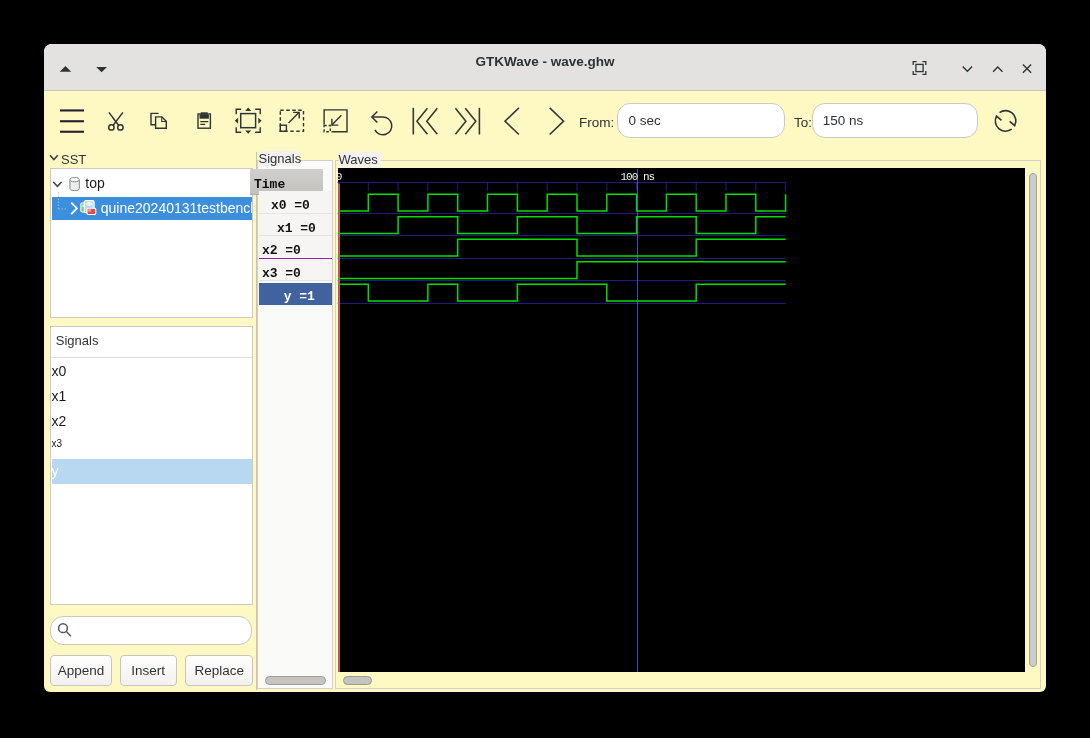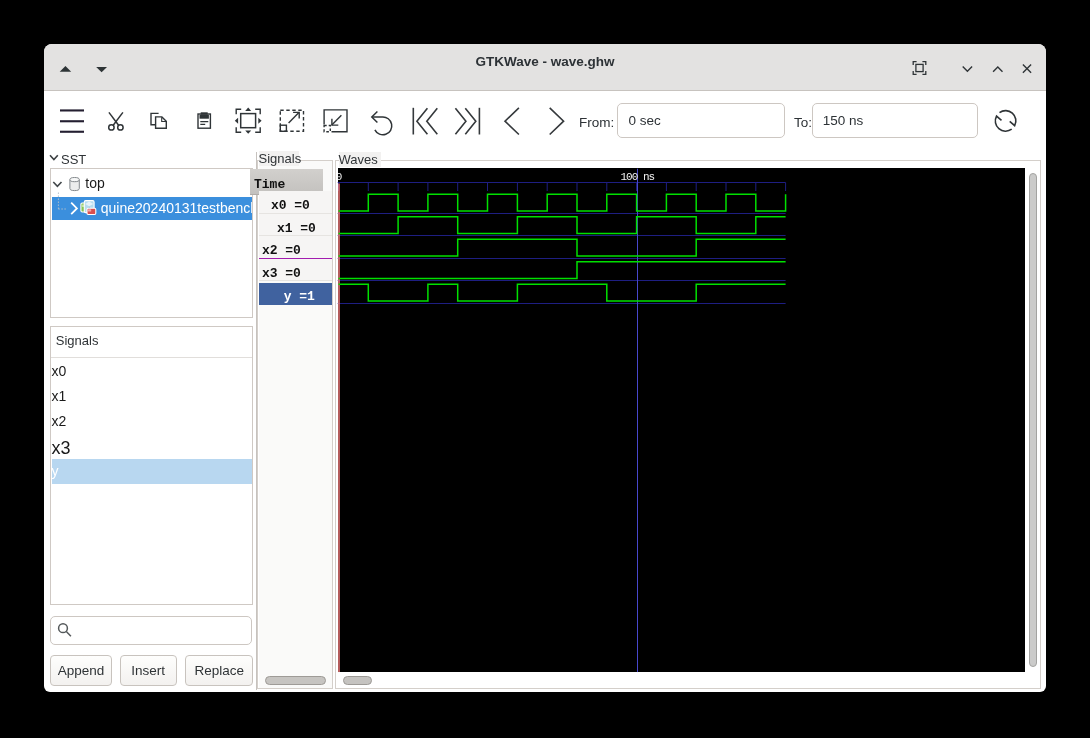--- a/index.html
+++ b/index.html
@@ -1,22 +1,22 @@
 <!DOCTYPE html>
 <html><head><meta charset="utf-8"><style>
 * { margin:0; padding:0; box-sizing:border-box; }
 html,body { width:1090px; height:738px; background:#000; font-family:"Liberation Sans", sans-serif; overflow:hidden; }
 .abs { position:absolute; }
-#win { position:absolute; left:44px; top:44px; width:1002px; height:648px; background:#ffffff; border-radius:8px 8px 6px 6px; overflow:hidden; }
+#win { position:absolute; left:44px; top:44px; width:1002px; height:648px; background:#fef9c3; border-radius:8px 8px 6px 6px; overflow:hidden; }
 #titlebar { position:absolute; left:0; top:0; width:1002px; height:47px; background:#e3e2e1; border-bottom:1px solid #c7c3bf; }
 .ttl { position:absolute; left:0; width:1002px; text-align:center; color:#2d3236; }
 #panel-sep { position:absolute; left:211.5px; top:108px; width:1px; height:538px; background:#c6c2be; }
 .whitebox { position:absolute; background:#fff; border:1px solid #cfc9c4; }
 .btn { position:absolute; height:31px; border:1px solid #c8c3be; border-radius:4px; background:linear-gradient(#fefefd,#f3f1ef); color:#2f3336; font-size:13.5px; text-align:center; line-height:29px; }
-.inp { position:absolute; background:#fff; border:1px solid #cdc7c2; border-radius:5px; color:#2d3236; font-size:13.5px; line-height:33px; padding-left:10px; }
+.inp { position:absolute; background:#fff; border:1px solid #cdc7c2; border-radius:13px; color:#2d3236; font-size:13.5px; line-height:33px; padding-left:10px; }
 .mono { font-family:"Liberation Mono", monospace; }
 </style></head>
 <body>
 <div id="win">
   <div id="titlebar"></div>
   <div class="ttl" style="top:9.5px; font-size:13.5px; font-weight:bold;">GTKWave - wave.ghw</div>
 
   <div class="abs" style="left:535px; top:71px; font-size:13.5px; color:#2d3236;">From:</div>
   <div class="inp" style="left:573.4px; top:58.8px; width:167.2px; height:35.4px;">0 sec</div>
   <div class="abs" style="left:750px; top:71px; font-size:13.5px; color:#2d3236;">To:</div>
@@ -27,21 +27,21 @@
     <div class="abs" style="left:34.5px; top:6.5px; font-size:14px; color:#1a1a1a;">top</div>
     <div class="abs" style="left:1px; top:28px; width:200.4px; height:23.1px; background:#3b8fdd;"></div>
     <div class="abs" style="left:50px; top:31.5px; font-size:14px; color:#fff; white-space:nowrap;">quine20240131testbench</div>
   </div>
   <div class="whitebox" style="left:5.8px; top:282.4px; width:203.4px; height:278.6px; overflow:hidden;">
     <div class="abs" style="left:5px; top:5.5px; font-size:13px; color:#2f3336;">Signals</div>
     <div class="abs" style="left:0; top:29.5px; width:202px; height:1px; background:#e1dedb;"></div>
     <div class="abs" style="left:0.8px; top:35.8px; font-size:14px; color:#1a1a1a;">x0</div>
     <div class="abs" style="left:0.8px; top:60.7px; font-size:14px; color:#1a1a1a;">x1</div>
     <div class="abs" style="left:0.8px; top:85.6px; font-size:14px; color:#1a1a1a;">x2</div>
-    <div class="abs" style="left:0.8px; top:110.5px; font-size:18px; color:#1a1a1a;">x3</div>
+    <div class="abs" style="left:0.8px; top:110.5px; font-size:10px; color:#1a1a1a;">x3</div>
     <div class="abs" style="left:1px; top:131.4px; width:200.4px; height:24.9px; background:#b8d7f0;"></div>
     <div class="abs" style="left:0.8px; top:135.4px; font-size:14px; color:#fff;">y</div>
   </div>
   <div class="inp" style="left:6px; top:571.5px; width:202px; height:29px;"></div>
   <div class="btn" style="left:5.8px; top:611.3px; width:62.6px;">Append</div>
   <div class="btn" style="left:75.7px; top:611.3px; width:57px;">Insert</div>
   <div class="btn" style="left:141px; top:611.3px; width:68.4px;">Replace</div>
   <div id="panel-sep"></div>
 
   <div class="abs" style="left:212.9px; top:115.8px; width:76px; height:528.8px; border:1px solid #d4cfca;"></div>

